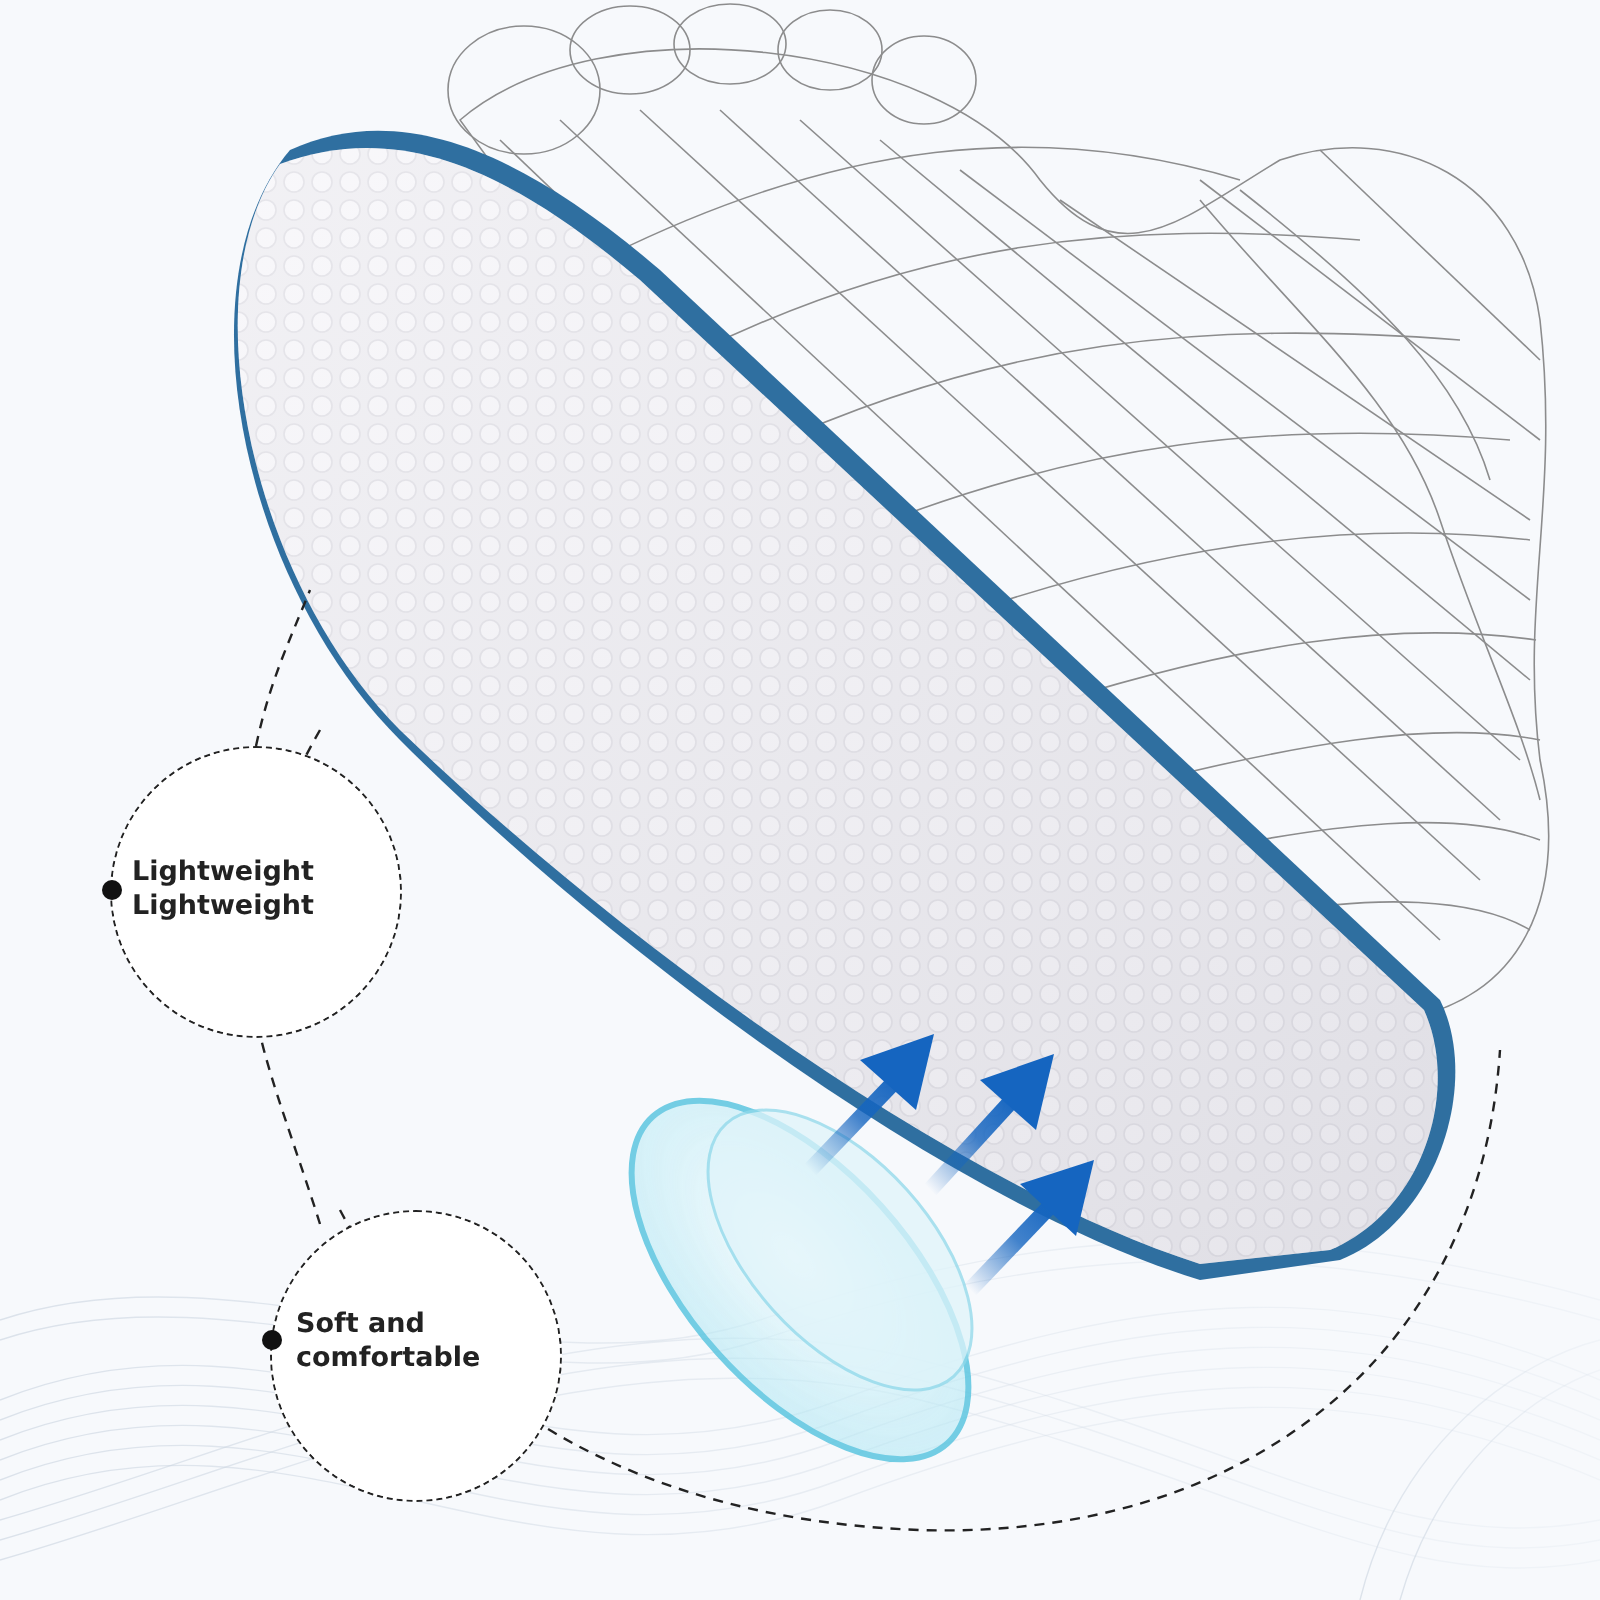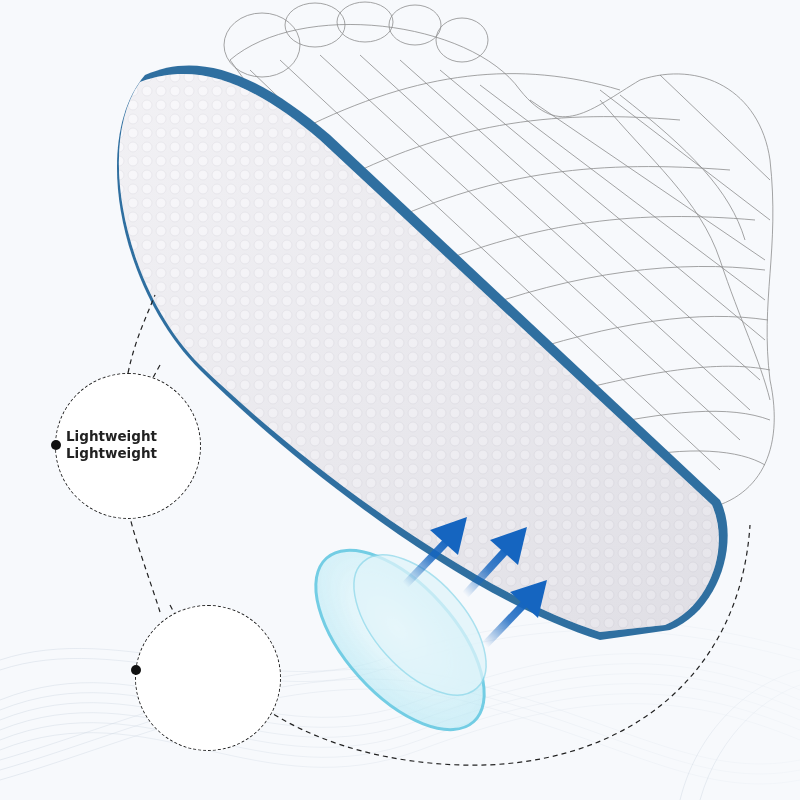--- a/index.html
+++ b/index.html
@@ -138,14 +138,18 @@
   </div>
   <div class="callout-dot" style="left:51px; top:440px;"></div>
   <div class="callout-text" style="left:66px; top:428px;">
     <div>Lightweight</div>
     <div>Lightweight</div>
   </div>
 
   <div class="callout" style="left:135px; top:605px; width:144px; height:144px; border:1.5px dashed #222;">
   </div>
   <div class="callout-dot" style="left:131px; top:665px;"></div>
+  <div class="callout-text" style="left:148px; top:654px;">
+    <div>Soft and</div>
+    <div>comfortable</div>
+  </div>
 
 </div>
 
 </body></html>

